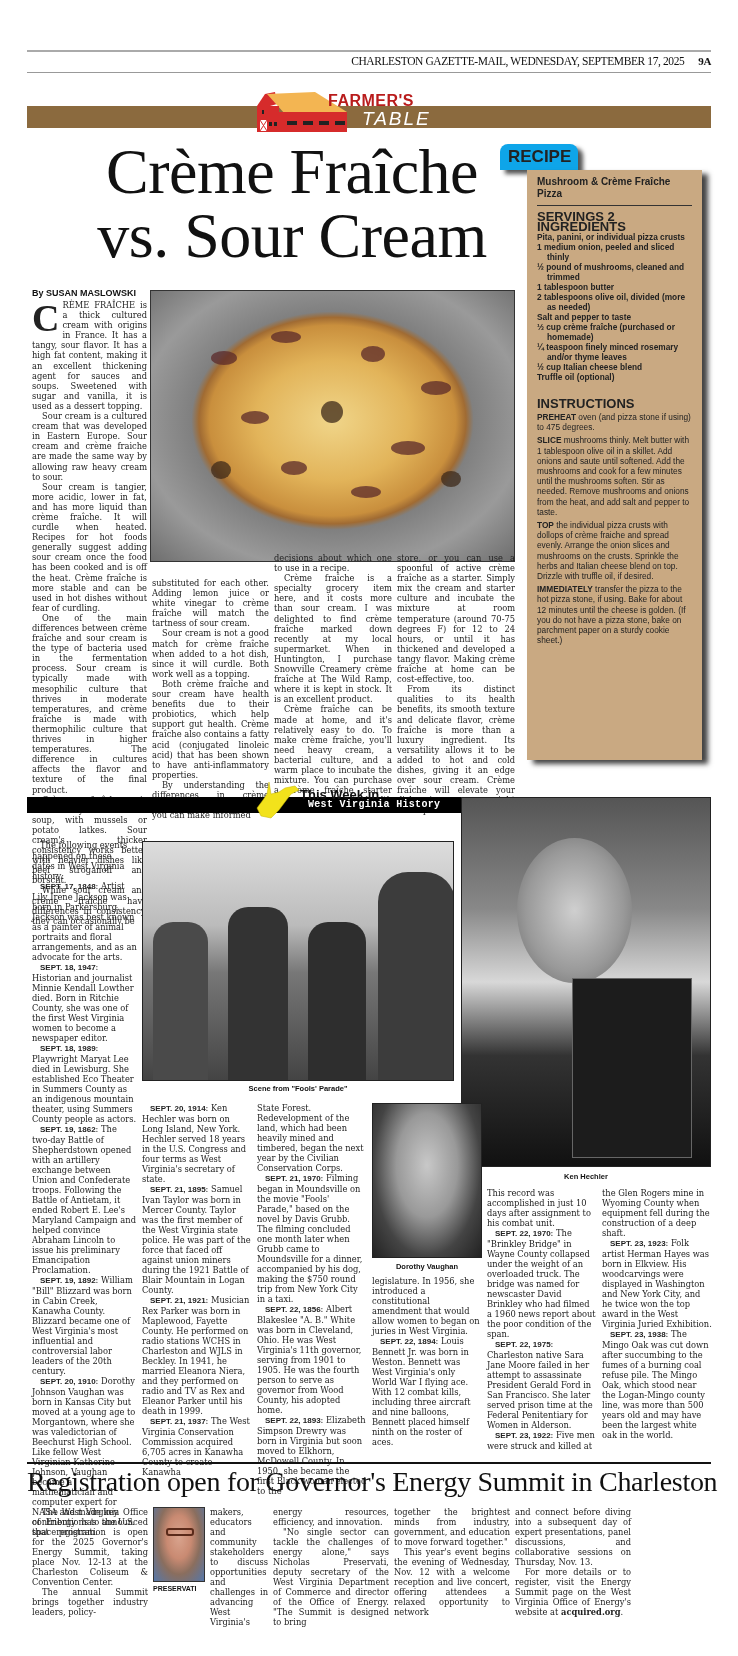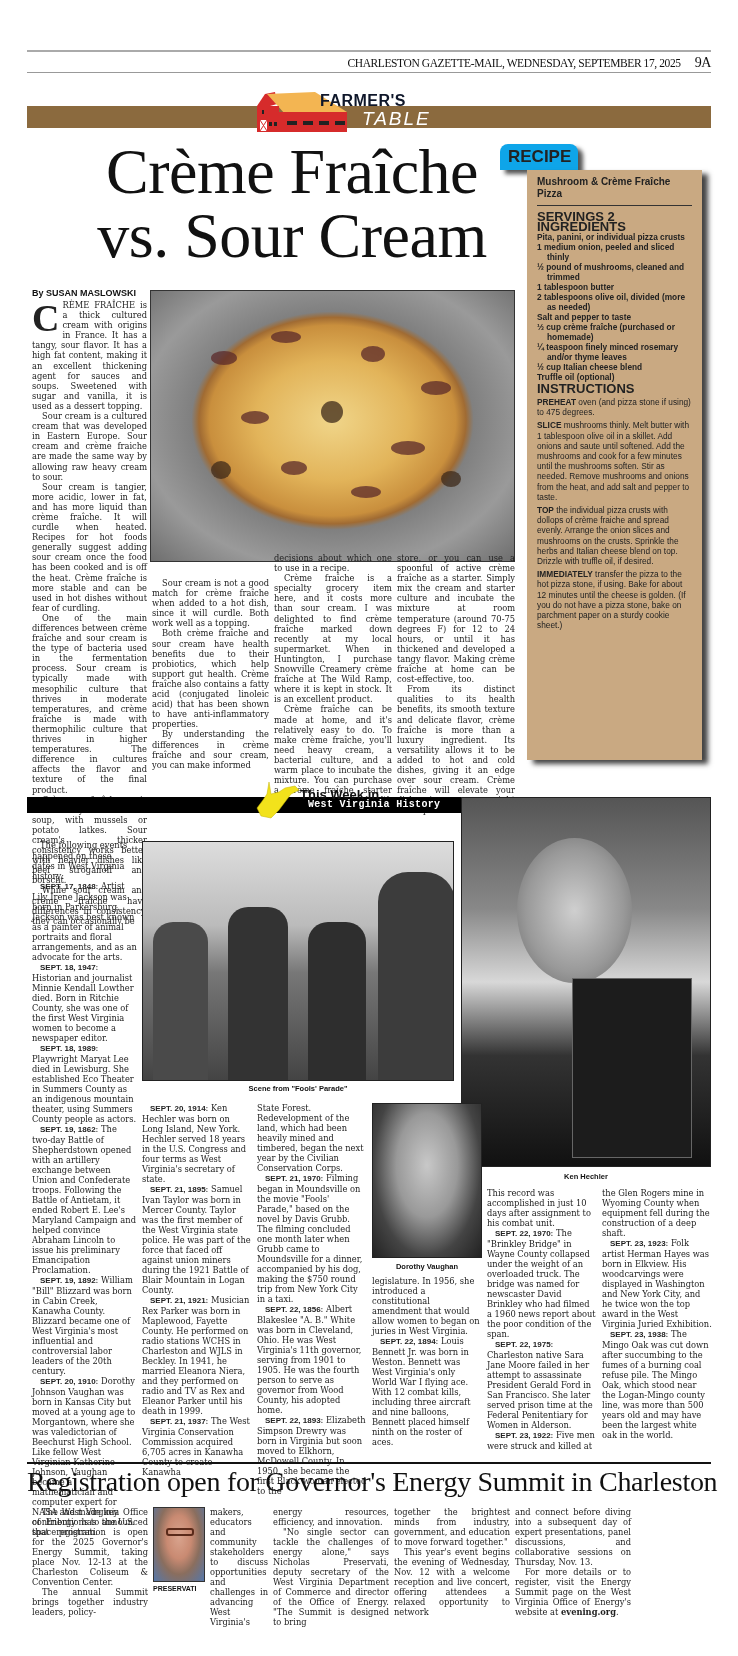--- a/index.html
+++ b/index.html
@@ -1,24 +1,24 @@
 <!DOCTYPE html>
 <html><head>
 <meta charset="utf-8">
 <style>
 *{box-sizing:border-box;margin:0;padding:0}
 html,body{width:738px;height:1656px;background:#fff;overflow:hidden}
 body{position:relative;font-family:"DejaVu Serif","Liberation Serif",serif;color:#222}
 .abs{position:absolute}
 .rule{position:absolute;left:27px;right:27px;height:1px;background:#999}
 .folio{top:55px;right:27px;font-size:11.5px;font-family:"Liberation Serif",serif;letter-spacing:-0.4px;color:#111;display:flex;gap:14px;align-items:baseline}
-.folio .pg{font-weight:normal;font-size:14px}
+.folio .pg{font-weight:bold;font-size:11px}
 .banner{left:27px;right:27px;top:106px;height:22px;background:#8b6a3e}
 .barn{left:255px;top:90px;width:100px;height:44px}
-.ft-farmers{left:320px;top:92px;font-family:"Liberation Sans",sans-serif;font-weight:bold;font-size:16px;color:#0f172a;letter-spacing:0.5px}
+.ft-farmers{left:328px;top:92px;font-family:"Liberation Sans",sans-serif;font-weight:bold;font-size:16px;color:#b91c1c;letter-spacing:0.5px}
 .ft-table{left:362px;top:108px;font-family:"Liberation Sans",sans-serif;font-size:19px;color:#fff;font-style:italic;letter-spacing:2px}
 .headline{left:72px;top:140px;width:440px;font-family:"Liberation Serif",serif;font-size:64px;line-height:64px;text-align:center;color:#111;letter-spacing:-0.5px}
 .byline{left:32px;top:288px;font-size:9px;font-weight:bold;font-family:"Liberation Sans",sans-serif;color:#111}
 .photo-pizza{left:150px;top:290px;width:365px;height:272px;border:1px solid #333;overflow:hidden;background:radial-gradient(ellipse at 50% 48%,#f0d589 0%,#e2b45a 30%,#c98f3d 48%,#a06b33 52%,#808080 55%,#9a9a9a 75%,#6e6e6e 100%)}
 .photo-pizza .dot{position:absolute;border-radius:50%;background:#5b2a2a;opacity:.75}
 .body-text{font-size:8.3px;line-height:10.1px;text-align:justify;color:#222;hyphens:auto}
 .body-text p{text-indent:10px}
 .body-text p.noi{text-indent:0}
 .dropcap{float:left;font-size:38px;line-height:32px;font-weight:bold;margin:2px 3px 0 0;font-family:"Liberation Serif",serif}
 .col1{left:32px;top:300px;width:115px}
@@ -108,20 +108,21 @@
 
 <div class="abs body-text col1">
   <p class="noi"><span class="dropcap">C</span><span>RÈME FRAÎCHE is a thick cultured cream with origins in France. It has a tangy, sour flavor. It has a high fat content, making it an excellent thickening agent for sauces and soups. Sweetened with sugar and vanilla, it is used as a dessert topping.</span></p>
   <p>Sour cream is a cultured cream that was developed in Eastern Europe. Sour cream and crème fraiche are made the same way by allowing raw heavy cream to sour.</p>
   <p>Sour cream is tangier, more acidic, lower in fat, and has more liquid than crème fraîche. It will curdle when heated. Recipes for hot foods generally suggest adding sour cream once the food has been cooked and is off the heat. Crème fraîche is more stable and can be used in hot dishes without fear of curdling.</p>
   <p>One of the main differences between crème fraîche and sour cream is the type of bacteria used in the fermentation process. Sour cream is typically made with mesophilic culture that thrives in moderate temperatures, and crème fraîche is made with thermophilic culture that thrives in higher temperatures. The difference in cultures affects the flavor and texture of the final product.</p>
   <p>Crème fraîche is traditionally used in carrot soup, with mussels or potato latkes. Sour cream's thicker consistency works better with heavier dishes like beef stroganoff and borscht.</p>
   <p>While sour cream and crème fraîche have differences in consistency, they can occasionally be</p>
 </div>
 <div class="abs body-text col2">
+  <p class="noi">substituted for each other. Adding lemon juice or white vinegar to crème fraîche will match the tartness of sour cream.</p>
   <p>Sour cream is not a good match for crème fraîche when added to a hot dish, since it will curdle. Both work well as a topping.</p>
   <p>Both crème fraîche and sour cream have health benefits due to their probiotics, which help support gut health. Crème fraîche also contains a fatty acid (conjugated linoleic acid) that has been shown to have anti-inflammatory properties.</p>
   <p>By understanding the differences in crème fraîche and sour cream, you can make informed</p>
 </div>
 <div class="abs body-text col3">
   <p class="noi">decisions about which one to use in a recipe.</p>
   <p>Crème fraîche is a specialty grocery item here, and it costs more than sour cream. I was delighted to find crème fraîche marked down recently at my local supermarket. When in Huntington, I purchase Snowville Creamery crème fraîche at The Wild Ramp, where it is kept in stock. It is an excellent product.</p>
   <p>Crème fraîche can be made at home, and it's relatively easy to do. To make crème fraîche, you'll need heavy cream, a bacterial culture, and a warm place to incubate the mixture. You can purchase a crème fraîche starter culture online or at a health food</p>
 </div>
 <div class="abs body-text col4">
@@ -139,21 +140,21 @@
   <div class="ing">Pita, panini, or individual pizza crusts</div>
   <div class="ing">1 medium onion, peeled and sliced thinly</div>
   <div class="ing">½ pound of mushrooms, cleaned and trimmed</div>
   <div class="ing">1 tablespoon butter</div>
   <div class="ing">2 tablespoons olive oil, divided (more as needed)</div>
   <div class="ing">Salt and pepper to taste</div>
   <div class="ing">⅓ cup crème fraîche (purchased or homemade)</div>
   <div class="ing">¼ teaspoon finely minced rosemary and/or thyme leaves</div>
   <div class="ing">½ cup Italian cheese blend</div>
   <div class="ing">Truffle oil (optional)</div>
-  <div class="sh" style="margin-top:2px">INSTRUCTIONS</div>
+  <div class="sh" style="margin-top:17px">INSTRUCTIONS</div>
   <div class="ins"><b>PREHEAT</b><span> oven (and pizza stone if using) to 475 degrees.</span></div>
   <div class="ins"><b>SLICE</b><span> mushrooms thinly. Melt butter with 1 tablespoon olive oil in a skillet. Add onions and saute until softened. Add the mushrooms and cook for a few minutes until the mushrooms soften. Stir as needed. Remove mushrooms and onions from the heat, and add salt and pepper to taste.</span></div>
   <div class="ins"><b>TOP</b><span> the individual pizza crusts with dollops of crème fraiche and spread evenly. Arrange the onion slices and mushrooms on the crusts. Sprinkle the herbs and Italian cheese blend on top. Drizzle with truffle oil, if desired.</span></div>
   <div class="ins"><b>IMMEDIATELY</b><span> transfer the pizza to the hot pizza stone, if using. Bake for about 12 minutes until the cheese is golden. (If you do not have a pizza stone, bake on parchment paper on a sturdy cookie sheet.)</span></div>
 </div>
 
 <div class="abs wvh-bar"></div>
 <svg class="abs wv-shape" viewBox="0 0 46 40">
   <polygon points="14,2 16,14 24,12 30,8 40,6 44,10 36,14 30,22 24,30 16,38 6,36 2,28 8,20 12,14" fill="#f2e21b" stroke="#c4b400" stroke-width="0.5"></polygon>
 </svg>
@@ -236,14 +237,14 @@
 <div class="abs scol sc3">
   <p style="text-indent:0">energy resources, efficiency, and innovation.</p>
   <p>"No single sector can tackle the challenges of energy alone," says Nicholas Preservati, deputy secretary of the West Virginia Department of Commerce and director of the Office of Energy. "The Summit is designed to bring</p>
 </div>
 <div class="abs scol sc4">
   <p style="text-indent:0">together the brightest minds from industry, government, and education to move forward together."</p>
   <p>This year's event begins the evening of Wednesday, Nov. 12 with a welcome reception and live concert, offering attendees a relaxed opportunity to network</p>
 </div>
 <div class="abs scol sc5">
   <p style="text-indent:0">and connect before diving into a subsequent day of expert presentations, panel discussions, and collaborative sessions on Thursday, Nov. 13.</p>
-  <p><span>For more details or to register, visit the Energy Summit page on the West Virginia Office of Energy's website at </span><b>evening.org</b>.</p>
+  <p><span>For more details or to register, visit the Energy Summit page on the West Virginia Office of Energy's website at </span><b>acquired.org</b>.</p>
 </div>
 
 </body></html>

